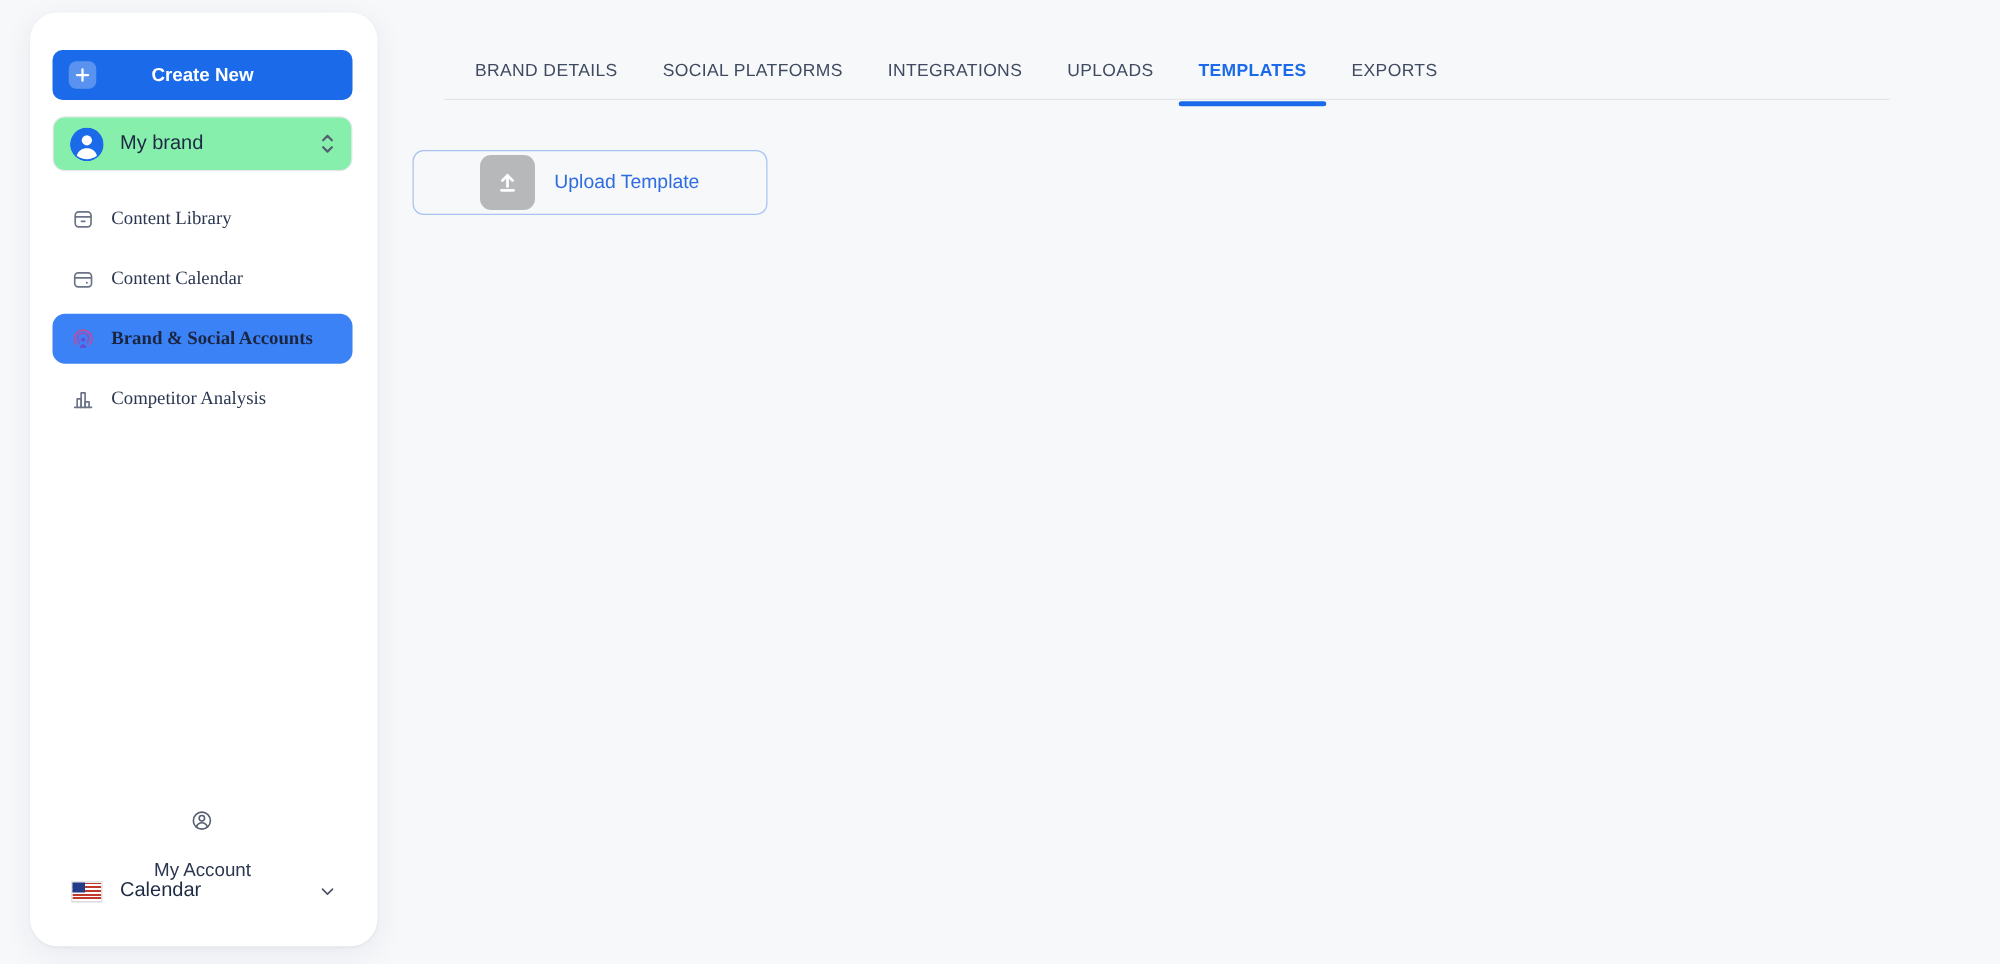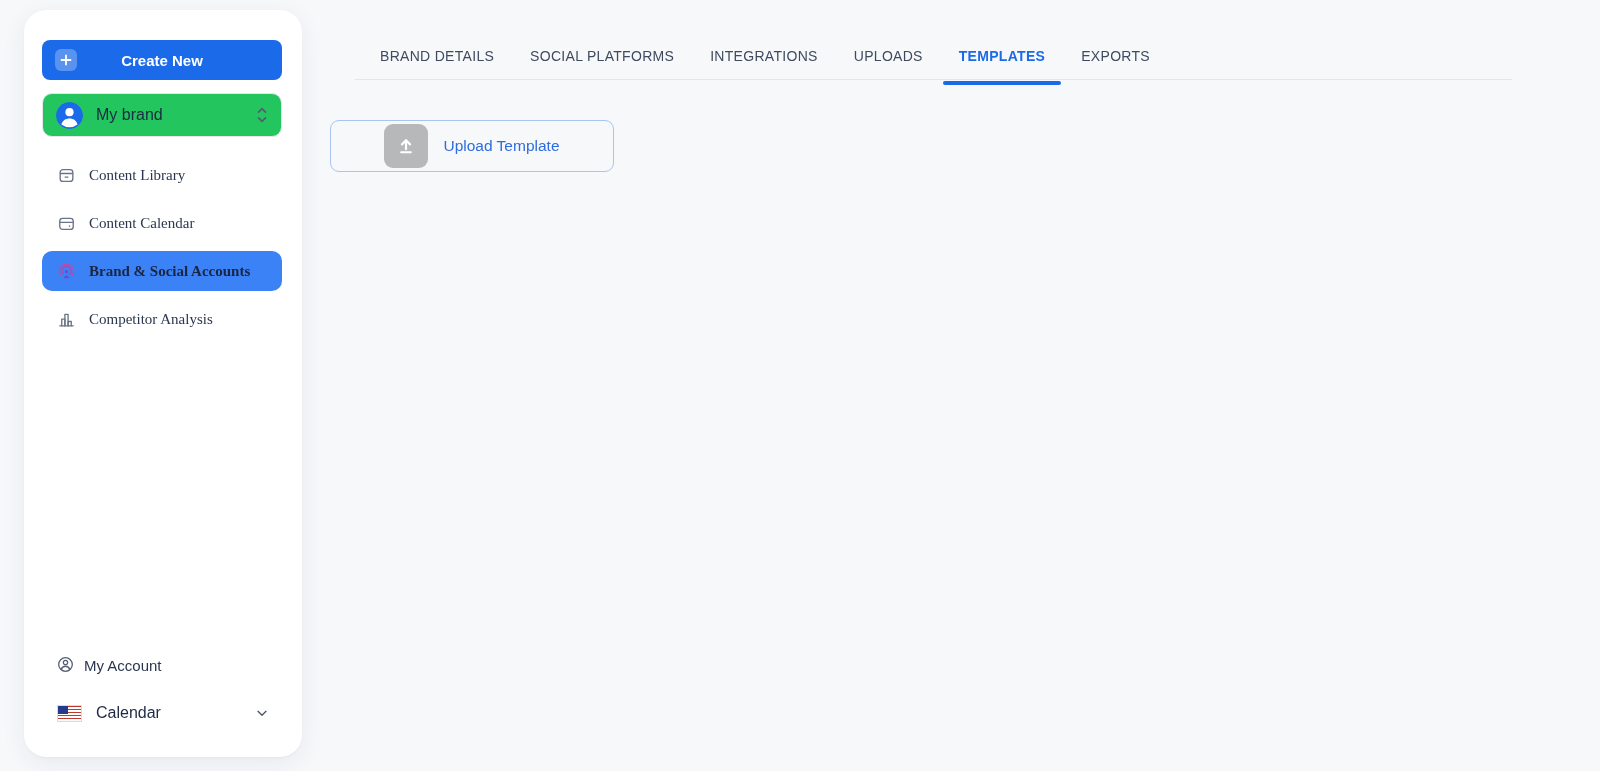--- a/index.html
+++ b/index.html
@@ -39,21 +39,21 @@
     border-radius:6px;
     display:flex; align-items:center; justify-content:center;
   }
   .plus-badge svg { display:block; }
 
   .brand-select {
     margin-top:13px;
     height:44px; flex:0 0 44px;
     border:1px solid #e6e7ec;
     border-radius:10px;
-    background:#22c55e;
+    background:#86efac;
     display:flex; align-items:center;
     padding:0 12px 0 13px;
     cursor:pointer;
   }
   .brand-avatar { width:27px; height:27px; border-radius:50%; overflow:hidden; flex:0 0 27px; }
   .brand-avatar svg { display:block; }
   .brand-label { margin-left:13px; font-size:16px; color:#1e2943; flex:1; }
   .updown { color:#555e70; flex:0 0 auto; display:flex; }
 
   .nav { margin-top:18px; display:flex; flex-direction:column; gap:8px;font-family:Liberation Serif, serif; }
@@ -66,24 +66,25 @@
     cursor:pointer;
   }
   .nav-item .ni-icon { width:20px; height:20px; flex:0 0 20px; display:flex; align-items:center; justify-content:center; color:#6b7486; }
   .nav-item.active {
     background:#3b82f6;
     font-weight:700; color:#1b2540;
   }
   .spacer { flex:1; }
 
   .account-row {
-    display:flex; align-items:center; gap:8px;
+    display:flex; align-items:center; gap:22px;
     padding:0 14px; height:36px;
     font-size:15px; color:#2b3650;
     cursor:pointer;
+    flex-direction:column;
   }
   .account-row .ni-icon { width:20px; height:20px; display:flex; color:#555e70; }
   .lang-row {
     margin-top:8px; margin-bottom:4px;
     display:flex; align-items:center;
     padding:0 12px 0 16px; height:44px;
     font-size:16px; color:#1e2943;
     cursor:pointer;
   }
   .flag {

